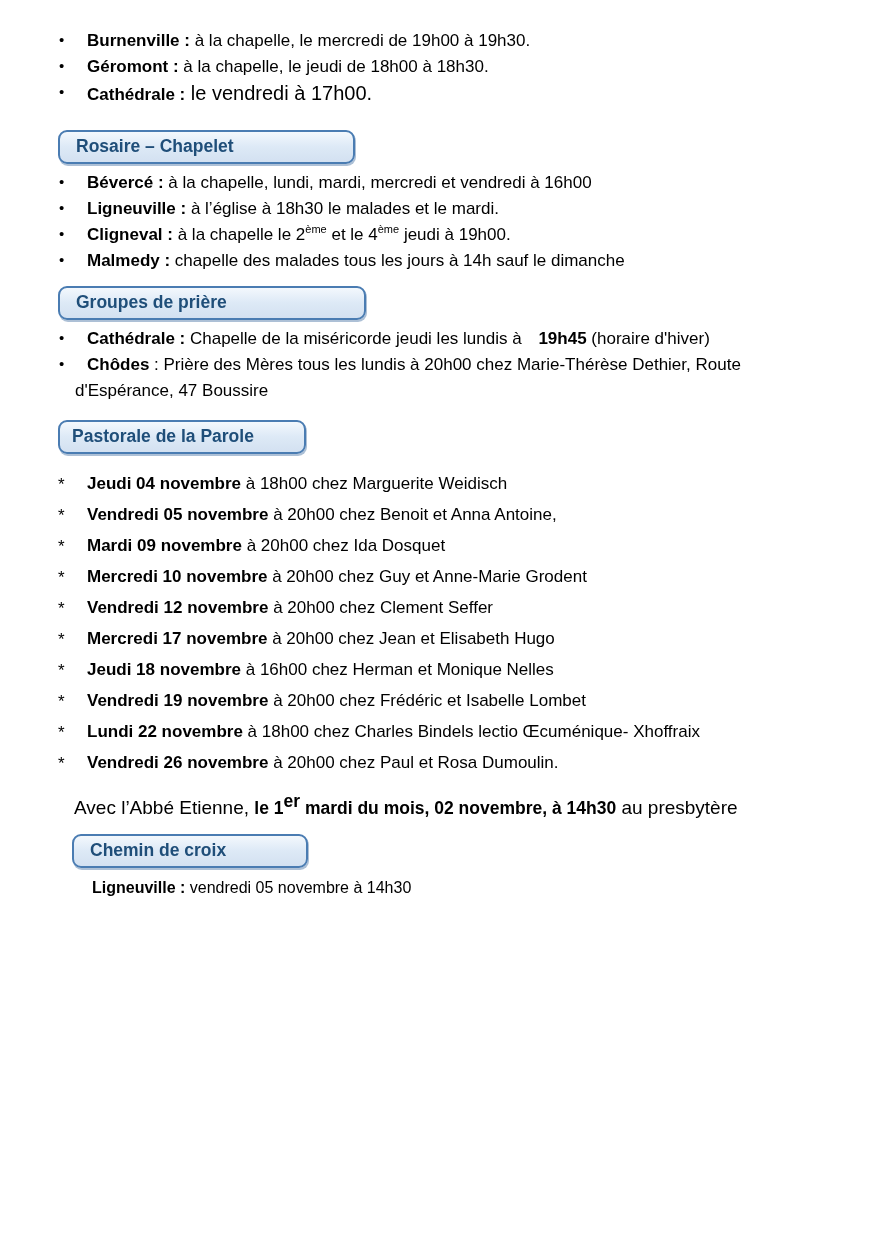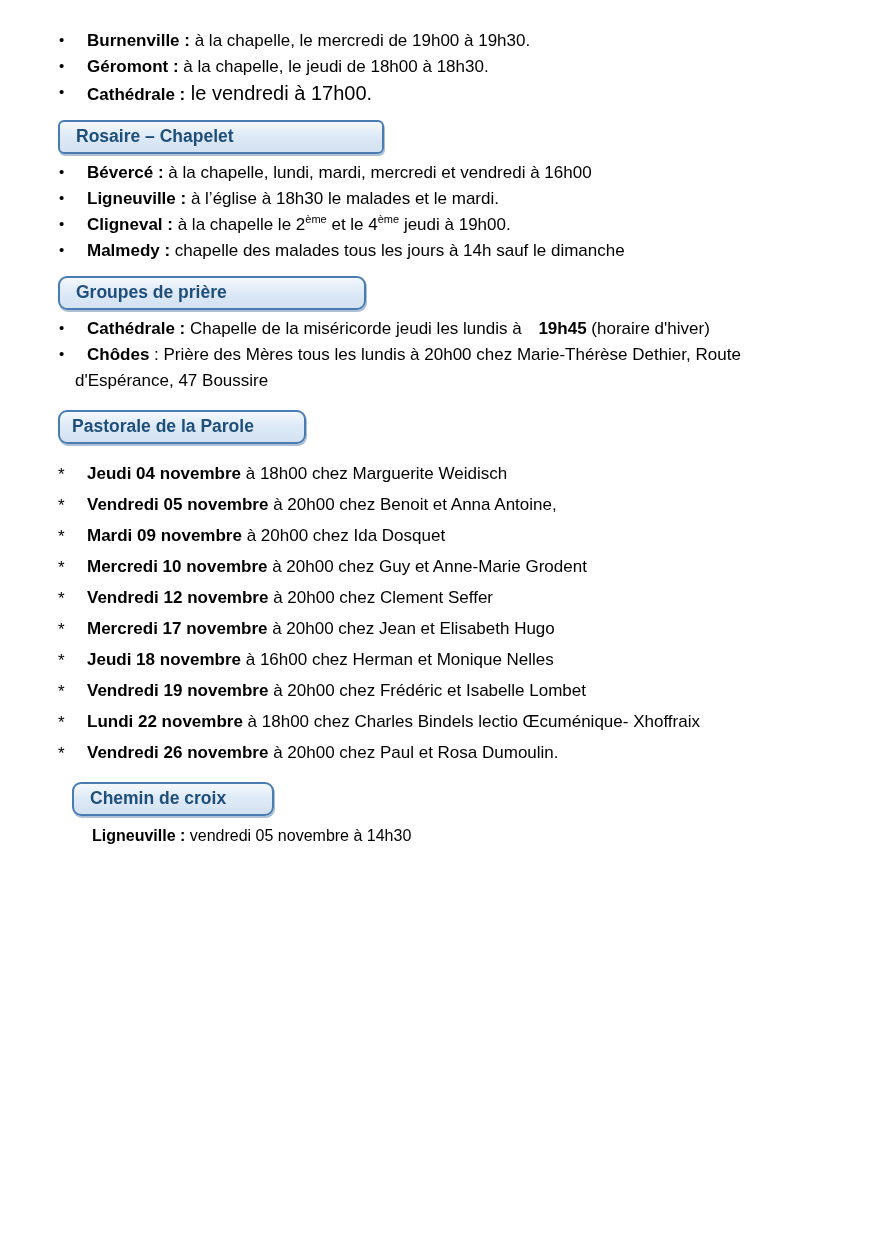--- a/index.html
+++ b/index.html
@@ -25,25 +25,25 @@
   .hbox {
     display:block; box-sizing:border-box;
     border:2px solid #4a7cb2;
     border-radius:9px;
     background:linear-gradient(180deg,#f3f8fd 0%,#dde9f6 50%,#d3e1f1 100%);
     color:#1f4e79;
     font-weight:bold; font-size:17.5px; line-height:23px;
     padding:3px 10px 4px 16px;
     box-shadow:1px 2px 0 rgba(106,140,180,0.55);
   }
-  .w-rosaire   { width:326px; margin:12px 0 4px 0;border-radius:6px; }
+  .w-rosaire   { width:297px; margin:22px 0 4px 0; }
   .w-groupes   { width:308px; margin:12px 0 4px 0; }
   .w-pastorale { width:248px; margin:16px 0 4px 0;padding-left:12px; }
   .w-partage   { width:214px; margin:8px 0 4px 14px; }
-  .w-chemin    { width:202px; margin:14px 0 4px 14px; }
+  .w-chemin    { width:236px; margin:14px 0 4px 14px; }
 
   .gap6  { margin-top:6px; }
 
   
   .slist { list-style:none; margin:14px 0 0 0; padding:0; max-width:800px; }
   .slist li { position:relative; padding-left:17px; font-size:17px; line-height:31px; }
   .slist .marker { position:absolute; left:0; top:1px; font-size:17px; }
 
   sup { font-size:11px; vertical-align:super; line-height:0; }
 
@@ -146,20 +146,23 @@
     <li>
       <span class="marker">*</span>
       <span class="lbl">Lundi 22 novembre</span><span> à 18h00 chez Charles Bindels lectio Œcuménique- Xhoffraix</span>
     </li>
     <li>
       <span class="marker">*</span>
       <span class="lbl">Vendredi 26 novembre</span><span> à 20h00 chez Paul et Rosa Dumoulin.</span>
     </li>
   </ul>
 
+  <p class="avec">
+    <span>Avec l’Abbé Etienne, </span><span class="bseg">le 1</span><sup class="bseg">er</sup><span class="bseg"> mardi du mois, 02 novembre, à 14h30</span><span> au presbytère</span>
+  </p>
 
   <div class="hbox w-chemin">
     <span>Chemin de croix</span>
   </div>
   <p class="lign">
     <span class="lbl">Ligneuville :</span><span> vendredi 05 novembre à 14h30</span>
   </p>
 
 </div>
 

